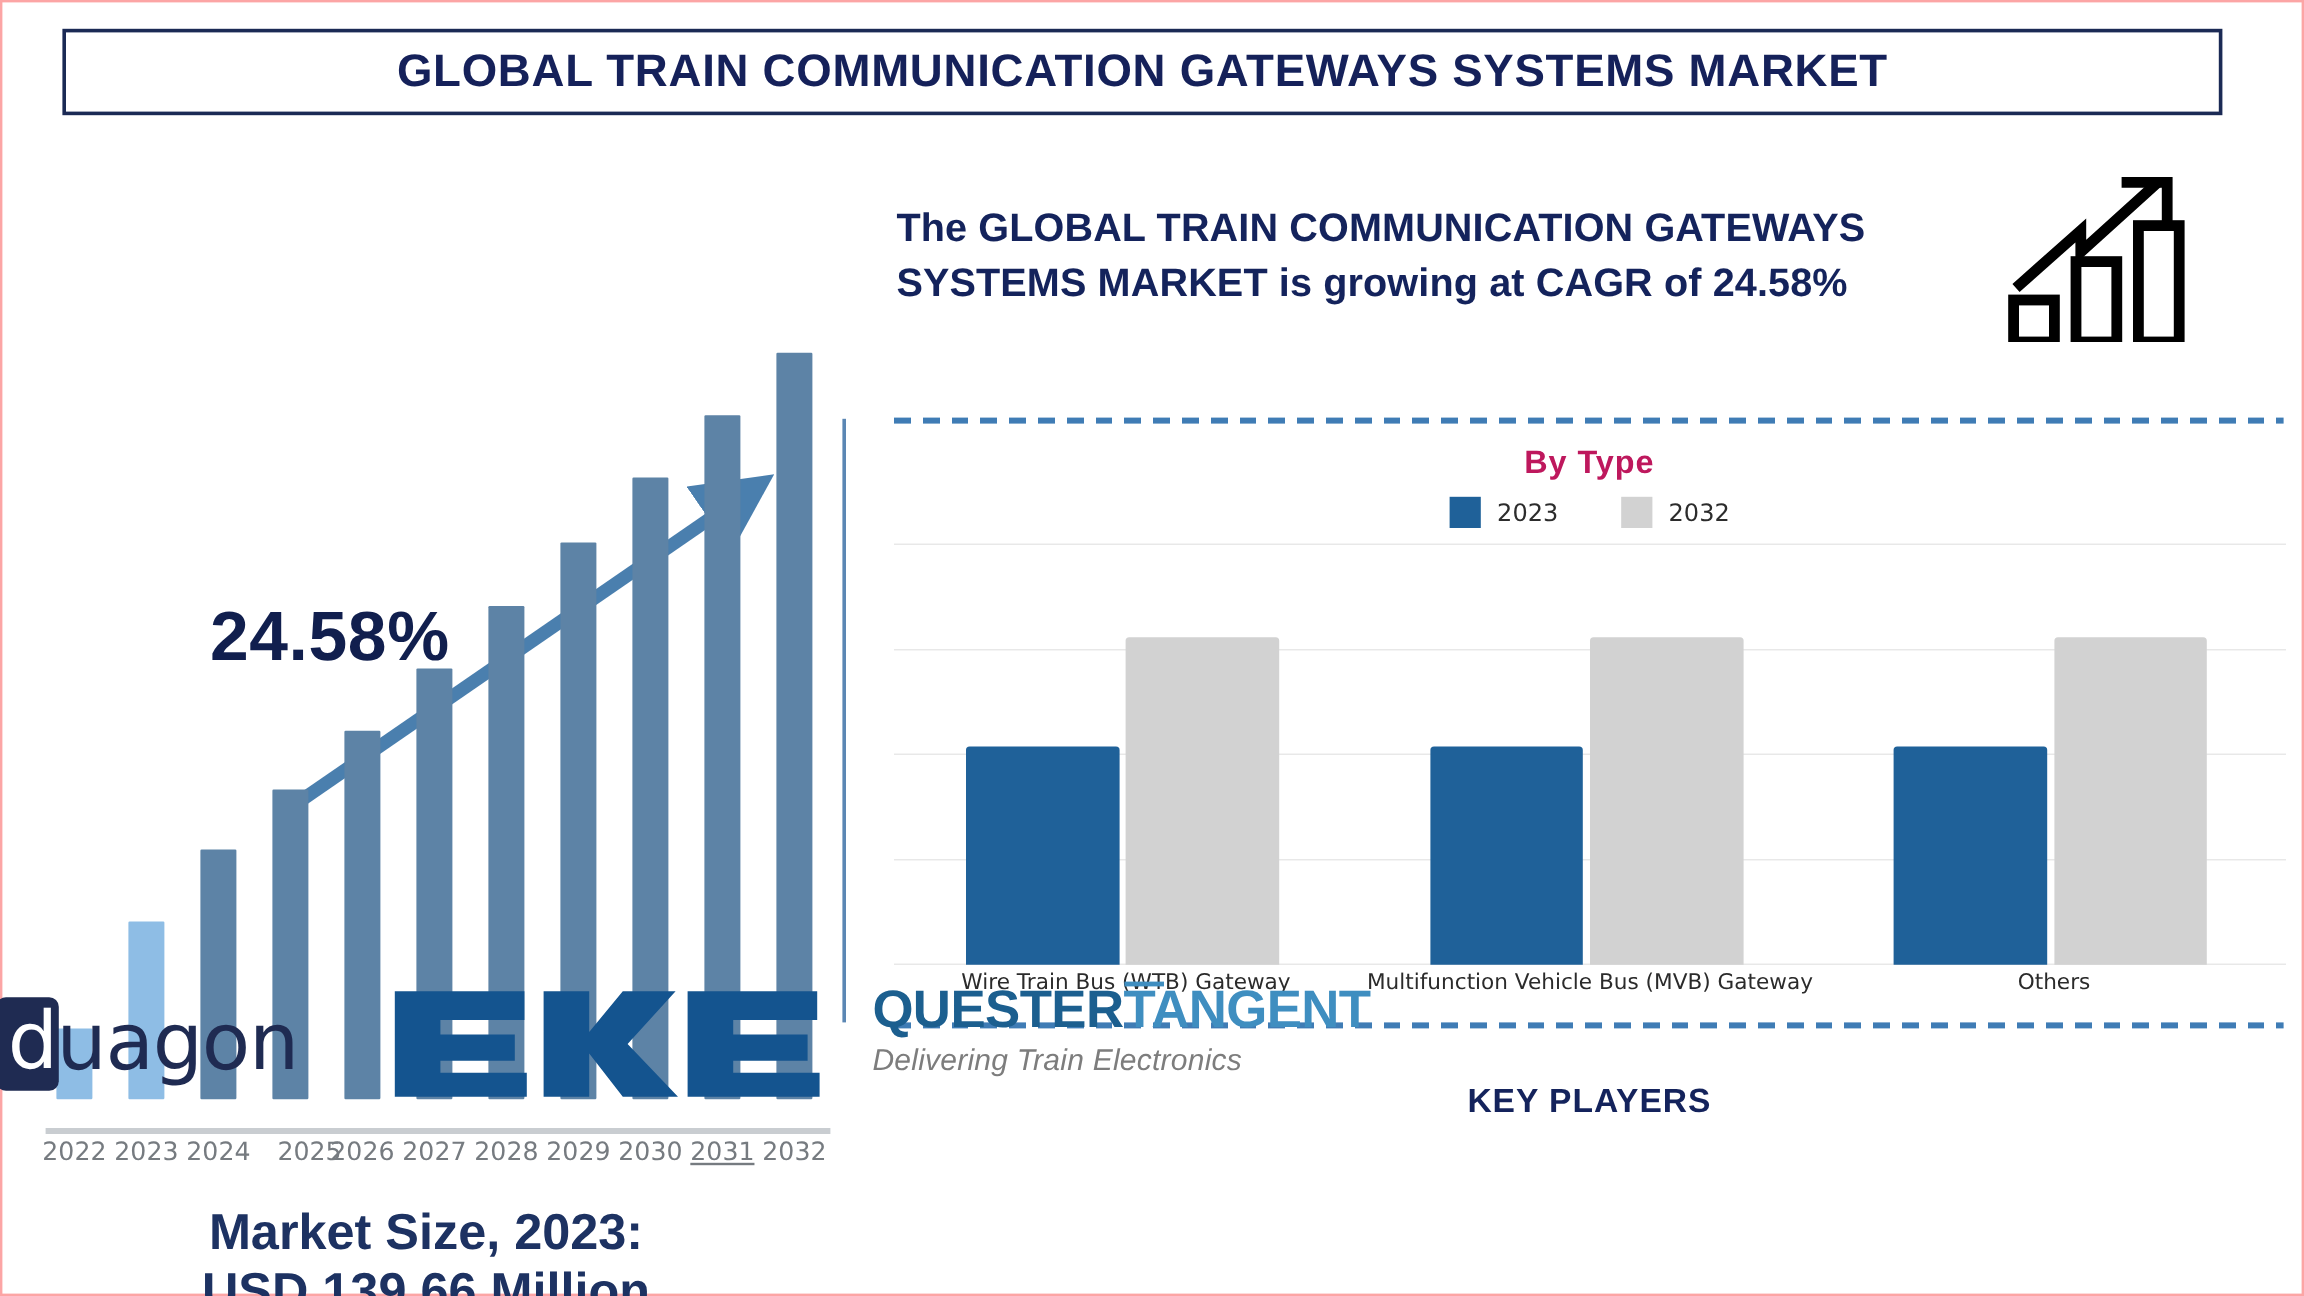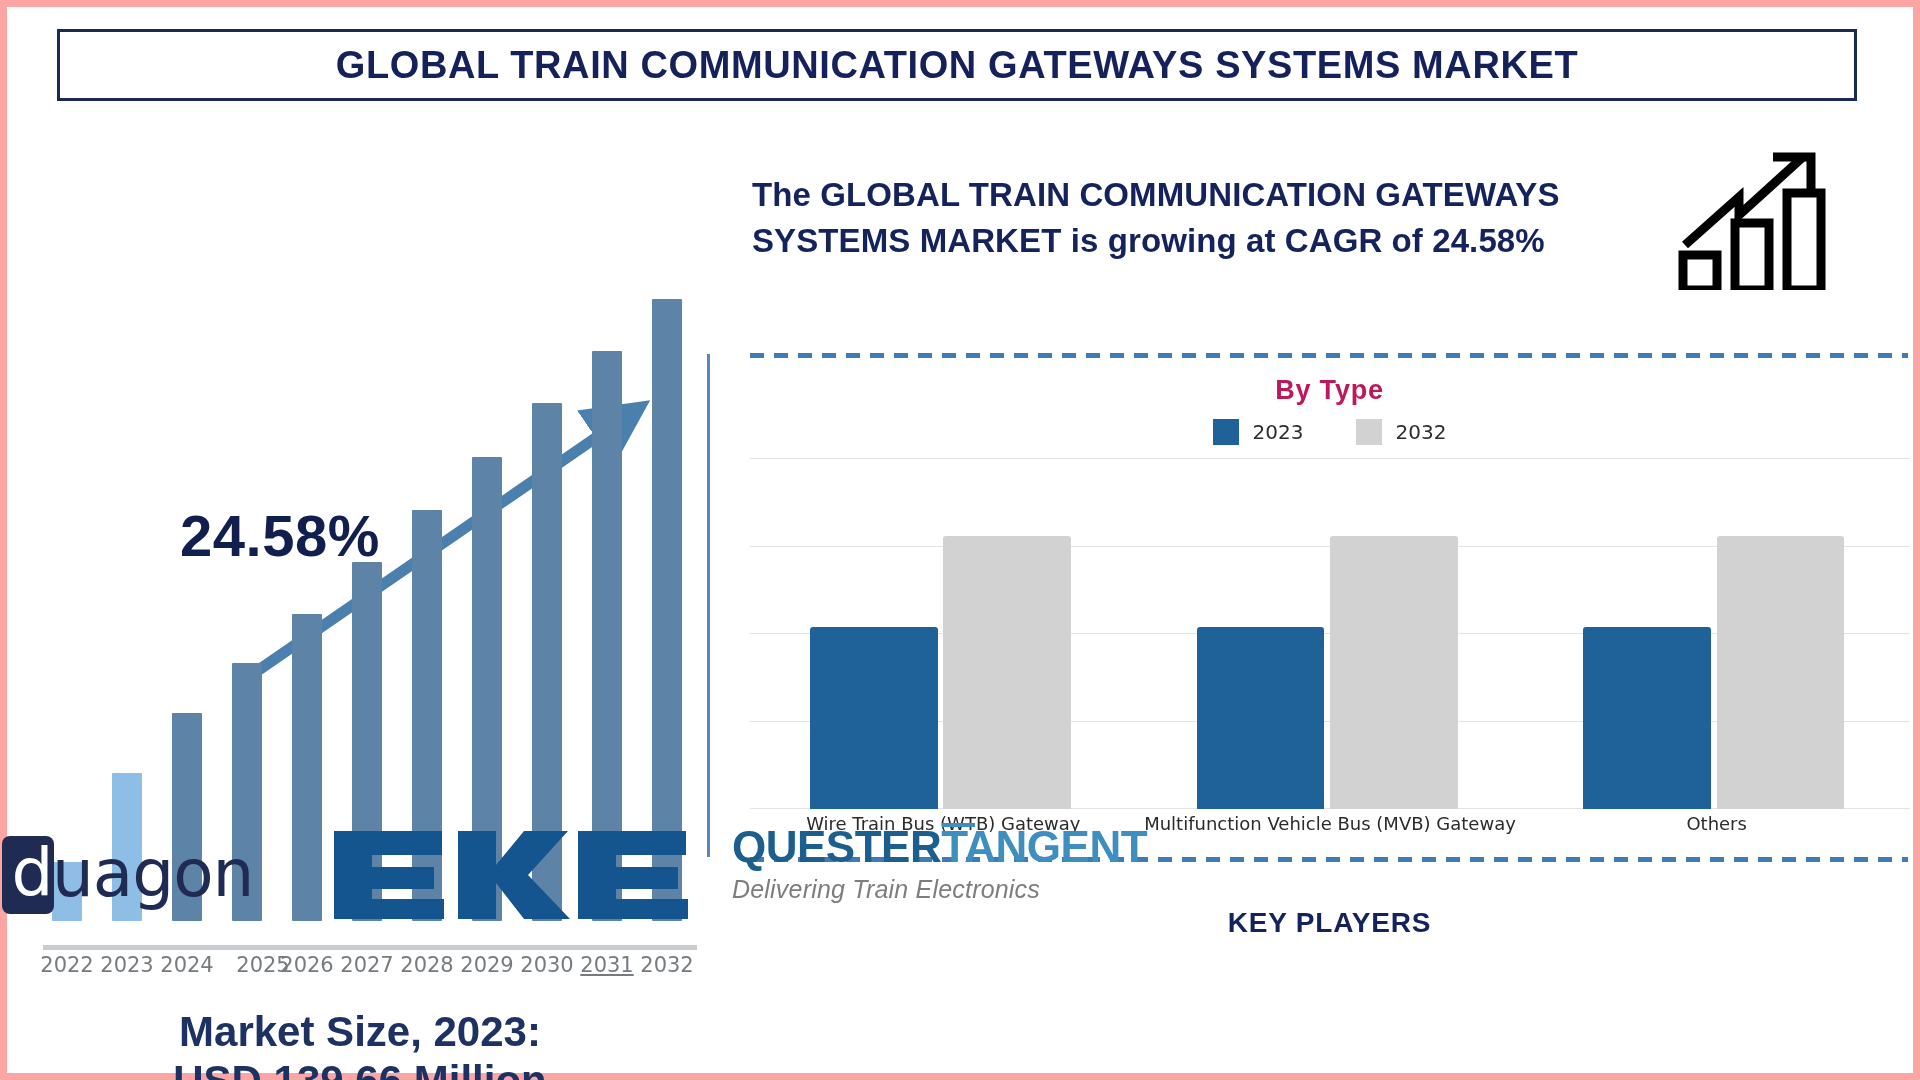--- a/index.html
+++ b/index.html
@@ -7,21 +7,21 @@
     width: 1920px; height: 1080px;
     background: #ffffff;
     font-family: "Liberation Sans", sans-serif;
     overflow: hidden;
   }
 
   .page {
     position: relative;
     width: 1920px; height: 1080px;
     background: #ffffff;
-    border: 7px solid #fca5a5;
+    border: 2px solid #fca5a5;
   }
 
   
   .title-box {
     position: absolute;
     left: 50px; top: 22px;
     width: 1800px; height: 72px;
     border: 3px solid #1b2a55;
     background: #ffffff;
     display: flex; align-items: center; justify-content: center;

